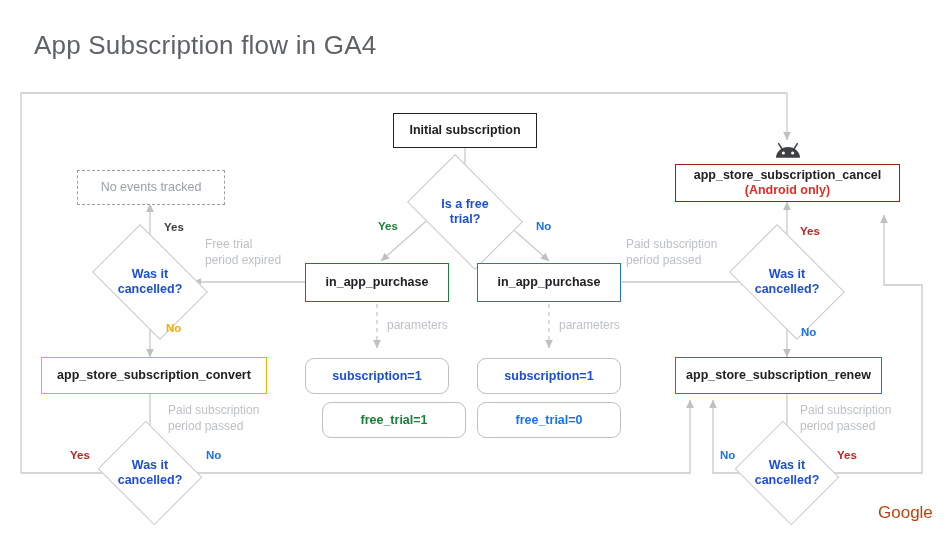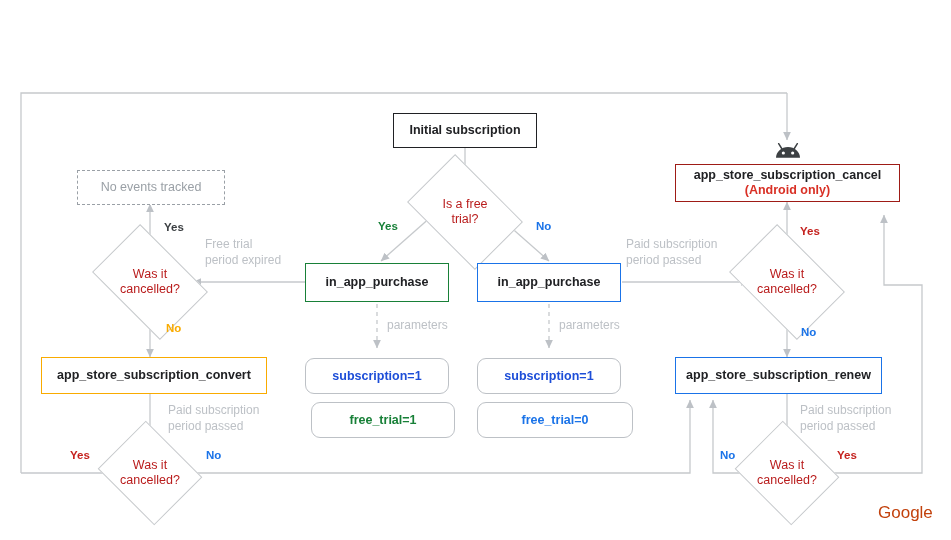--- a/index.html
+++ b/index.html
@@ -50,21 +50,21 @@
 
   .diamond{position:absolute;}
   .diamond .dshape{
     position:absolute;left:0;top:0;width:100%;height:100%;
     background:#fff;border:1.2px solid #c6c9cc;
     transform:rotate(45deg);box-sizing:border-box;
   }
   .diamond .dtext{
     position:absolute;left:0;top:0;width:100%;height:100%;
     display:flex;flex-direction:column;align-items:center;justify-content:center;
-    font-size:12.5px;font-weight:normal;color:#b91c1c;line-height:1.2;
+    font-size:12.5px;font-weight:bold;color:#1d4ed8;line-height:1.2;
     white-space:nowrap;
   }
 
   .edge-label{
     position:absolute;font-size:11.5px;font-weight:bold;white-space:nowrap;
   }
   .edge-label.grey{color:#bdc1c6;font-weight:400;font-size:12px;line-height:1.35;
     text-align:left;white-space:normal;}
   .lbl-green{color:#188038;}
   .lbl-blue{color:#1a73e8;}
@@ -72,20 +72,21 @@
   .lbl-amber{color:#f9ab00;}
   .lbl-dark{color:#3c4043;}
 
   .android-icon{position:absolute;left:772px;top:143px;width:32px;height:20px;}
 </style>
 </head>
 <body>
 
 <div id="stage">
 
+  <div class="title">App Subscription flow in GA4</div>
 
   <svg id="svg-layer" viewBox="0 0 951 540" xmlns="http://www.w3.org/2000/svg">
     <defs>
       <marker id="ah" markerWidth="8" markerHeight="8" refX="6.2" refY="3" orient="auto">
         <path d="M0,0 L6.4,3 L0,6 z" fill="#bdc1c6"></path>
       </marker>
     </defs>
     <g stroke="#c6c9cc" stroke-width="1.3" fill="none">
 
       <path d="M21,473 L21,93 L787,93"></path>
@@ -170,28 +171,28 @@
     <span class="l1">in_app_purchase</span>
   </div>
 
   <div class="node box-blue" style="left:477px;top:263px;width:144px;height:39px;">
     <span class="l1">in_app_purchase</span>
   </div>
 
   <div class="param" style="left:305px;top:358px;width:144px;height:36px;">
     <span>subscription=1</span>
   </div>
-  <div class="param green" style="left:311px;top:402px;width:144px;height:36px;">
+  <div class="param green" style="left:322px;top:402px;width:144px;height:36px;">
     <span>free_trial=1</span>
   </div>
 
   <div class="param" style="left:477px;top:358px;width:144px;height:36px;">
     <span>subscription=1</span>
   </div>
-  <div class="param blue" style="left:477px;top:402px;width:156px;height:36px;">
+  <div class="param blue" style="left:477px;top:402px;width:144px;height:36px;">
     <span>free_trial=0</span>
   </div>
 
   <div class="android-icon">
     <svg viewBox="0 0 48 30" width="32" height="20" xmlns="http://www.w3.org/2000/svg">
       <g stroke="#3c4043" stroke-width="2.2" stroke-linecap="round">
         <line x1="10" y1="1" x2="15" y2="9"></line>
         <line x1="38" y1="1" x2="33" y2="9"></line>
       </g>
       <path d="M6,22 a18,16 0 0 1 36,0 z" fill="#3c4043"></path>

